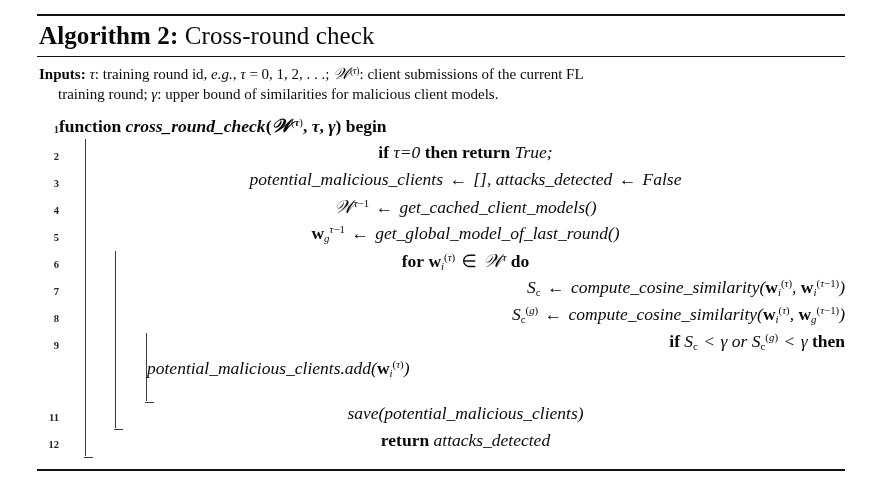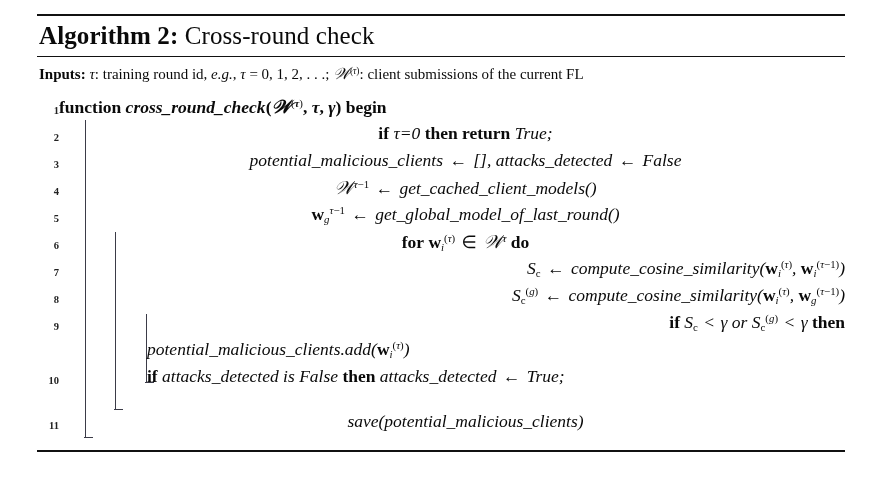--- a/index.html
+++ b/index.html
@@ -119,20 +119,23 @@
   <div class="caption">
     <span class="alg-label">Algorithm 2:</span>
     <span class="alg-title">Cross-round check</span>
   </div>
 
   <div class="rule-mid"></div>
 
   <div class="inputs">
     <span class="kw">Inputs:</span>
     <span class="mv">τ</span><span>: training round id, </span><span class="id">e.g.</span><span>, </span><span class="mv">τ</span><span> = 0, 1, 2, . . .; </span><span class="nowrap"><span class="cal">𝒲</span><sup>(<span class="sup-i">τ</span>)</sup></span><span>: client submissions of the current FL</span>
+    <span class="cont">
+      <span>training round; </span><span class="mv">γ</span><span>: upper bound of similarities for malicious client models.</span>
+    </span>
   </div>
 
   <div class="code">
 
     <div class="bar" style="left:48px; top:30px; height:317px;"></div>
     <div class="bar" style="left:78px; top:142px; height:177px;"></div>
     <div class="bar" style="left:109px; top:224px; height:68px;"></div>
 
     <div class="ln-row">
       <span class="lineno">1</span>
@@ -228,39 +231,33 @@
       </span>
     </div>
 
     <div class="ln-row">
       <span class="lineno"></span>
       <span class="stmt i3">
         <span class="id">potential_malicious_clients</span><span class="id">.</span><span class="id">add</span><span class="id">(</span><span class="nowrap"><span class="bf">w</span><sub style="font-style:italic">i</sub><sup>(<span class="sup-i">τ</span>)</sup></span><span class="id">)</span>
       </span>
     </div>
 
-    <div class="ln-row">
-      <span class="lineno">10</span>
-      <span class="stmt i3">
-        <span class="kw">if</span>
-        <span class="id">attacks_detected</span>
-        <span class="id">is</span>
-        <span class="id">False</span>
-        <span class="kw">then</span>
-        <span class="id">attacks_detected</span>
-        <span class="op">←</span>
-        <span class="id">True</span><span class="id">;</span>
-      </span>
-    </div>
 
     <div class="ln-row" style="margin-top:18px">
       <span class="lineno">11</span>
       <span class="stmt i1">
         <span class="id">save</span><span class="id">(</span><span class="id">potential_malicious_clients</span><span class="id">)</span>
       </span>
     </div>
 
+    <div class="ln-row">
+      <span class="lineno">12</span>
+      <span class="stmt i1">
+        <span class="kw">return</span>
+        <span class="id">attacks_detected</span>
+      </span>
+    </div>
 
   </div>
 
   <div class="rule-bottom" style="margin-top:14px;"></div>
 
 </div>
 
 </body></html>

